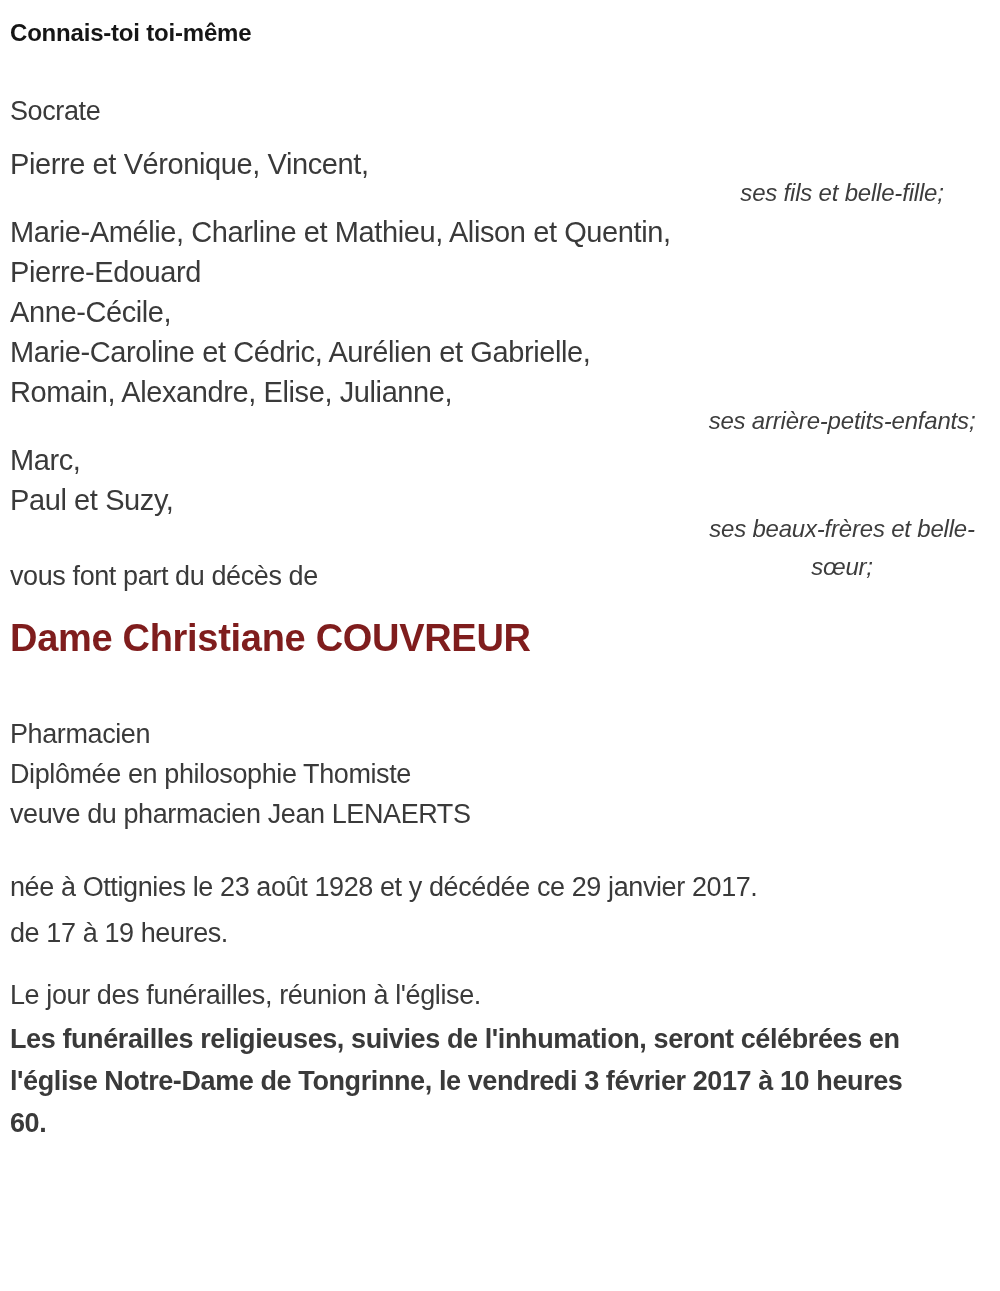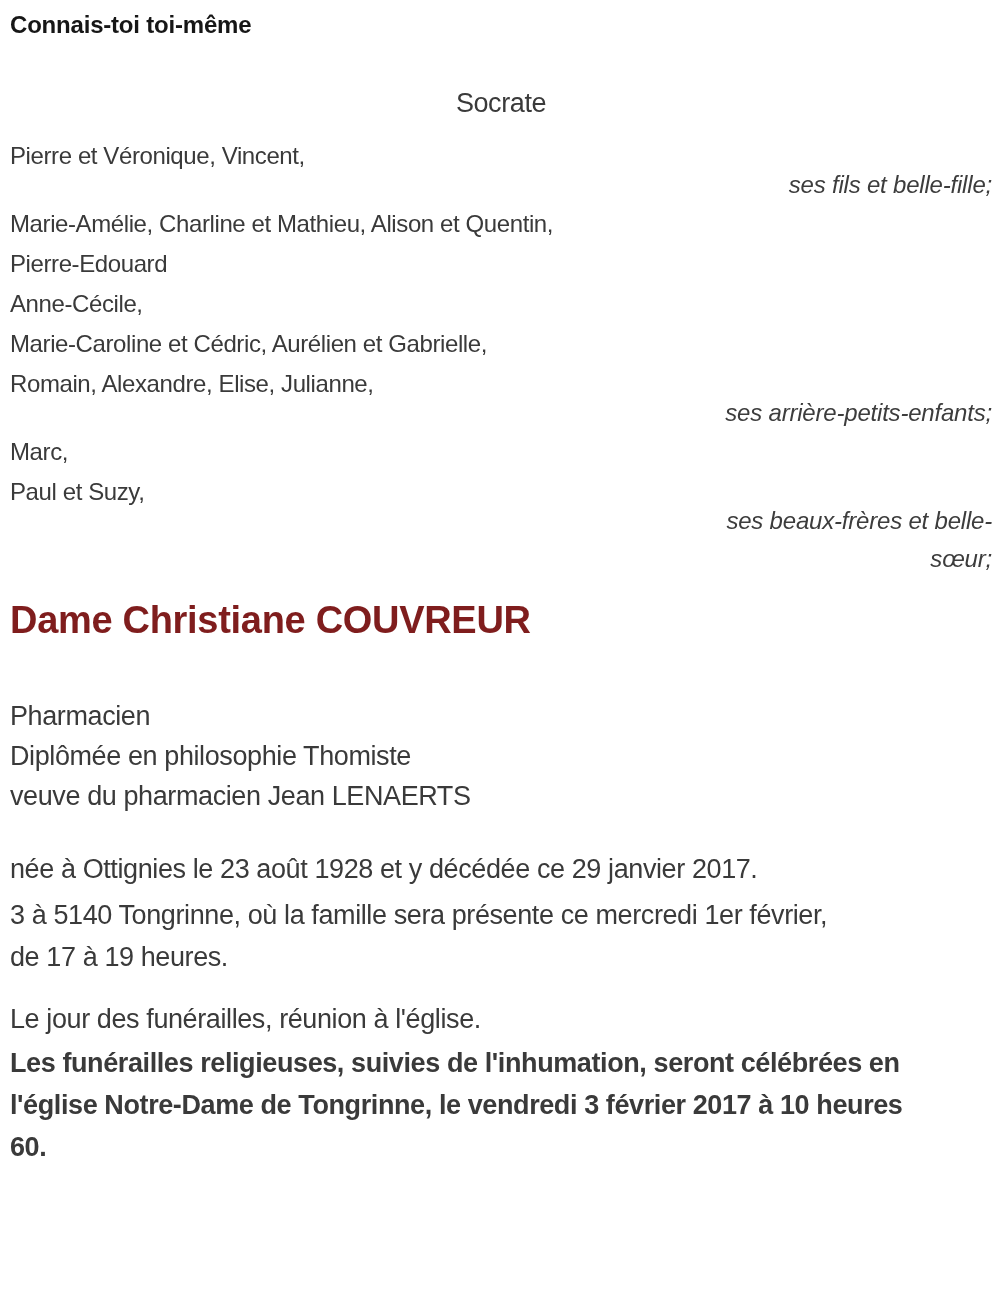--- a/index.html
+++ b/index.html
@@ -2,39 +2,39 @@
 <html><head>
 <meta charset="utf-8">
 <style>
   html, body { margin:0; padding:0; }
   body {
     width:1000px; height:1291px; overflow:hidden;
     background:#ffffff;
     font-family:"Liberation Sans", sans-serif;
     color:#3a3a3a;
   }
-  .page { padding:10px 8px 0 10px; }
+  .page { padding:18px 8px 0 10px; }
 
   .quote {
     font-size:24px; font-weight:700; line-height:30px;
     color:#161616; letter-spacing:-0.2px; white-space:nowrap;
   }
   .author {
     font-size:27px; line-height:34px; margin-top:46px;
-    letter-spacing:-0.4px; white-space:nowrap;text-align:center;
+    letter-spacing:-0.4px; white-space:nowrap;
   }
 
   .family { margin-top:16px; }
   .names {
-    font-size:24px; line-height:40px; white-space:nowrap;
+    font-size:29px; line-height:40px; white-space:nowrap;
     letter-spacing:-0.4px;
   }
   .relation {
     font-size:24px; font-style:italic; line-height:38px;
-    text-align:right; max-width:300px; margin-left:auto;
+    text-align:center; max-width:300px; margin-left:auto;
     margin-top:-10px; letter-spacing:-0.2px; color:#3d3d3d;
   }
 
   .intro {
     font-size:27px; line-height:40px; margin-top:-30px;
     letter-spacing:-0.4px; white-space:nowrap;
   }
 
   .deceased-name {
     font-size:38px; font-weight:700; line-height:48px;
@@ -69,35 +69,35 @@
     <div class="names">Pierre-Edouard</div>
     <div class="names">Anne-Cécile,</div>
     <div class="names">Marie-Caroline et Cédric, Aurélien et Gabrielle,</div>
     <div class="names">Romain, Alexandre, Elise, Julianne,</div>
     <div class="relation">ses arrière-petits-enfants;</div>
     <div class="names">Marc,</div>
     <div class="names">Paul et Suzy,</div>
     <div class="relation">ses beaux-frères et belle-sœur;</div>
   </div>
 
+  <div class="intro">vous font part du décès de</div>
 
   <div class="deceased-name">Dame Christiane COUVREUR</div>
 
   <div class="deceased-titles">
     <div class="deceased-title">Pharmacien</div>
     <div class="deceased-title">Diplômée en philosophie Thomiste</div>
     <div class="deceased-title">veuve du pharmacien Jean LENAERTS</div>
   </div>
 
   <div class="paragraphs">
     <div class="para p1">
       <div class="pline">née à Ottignies le 23 août 1928 et y décédée ce 29 janvier 2017.</div>
     </div>
     <div class="para p2">
-      <div class="pline">3 à 5140 Tongrinne, où la famille sera présente ce mercredi 1er février,</div>
       <div class="pline">de 17 à 19 heures.</div>
     </div>
     <div class="para p3">
       <div class="pline">Le jour des funérailles, réunion à l'église.</div>
     </div>
     <div class="para p4">
       <div class="pline">Les funérailles religieuses, suivies de l'inhumation, seront célébrées en</div>
       <div class="pline">l'église Notre-Dame de Tongrinne, le vendredi 3 février 2017 à 10 heures</div>
       <div class="pline">60.</div>
     </div>

